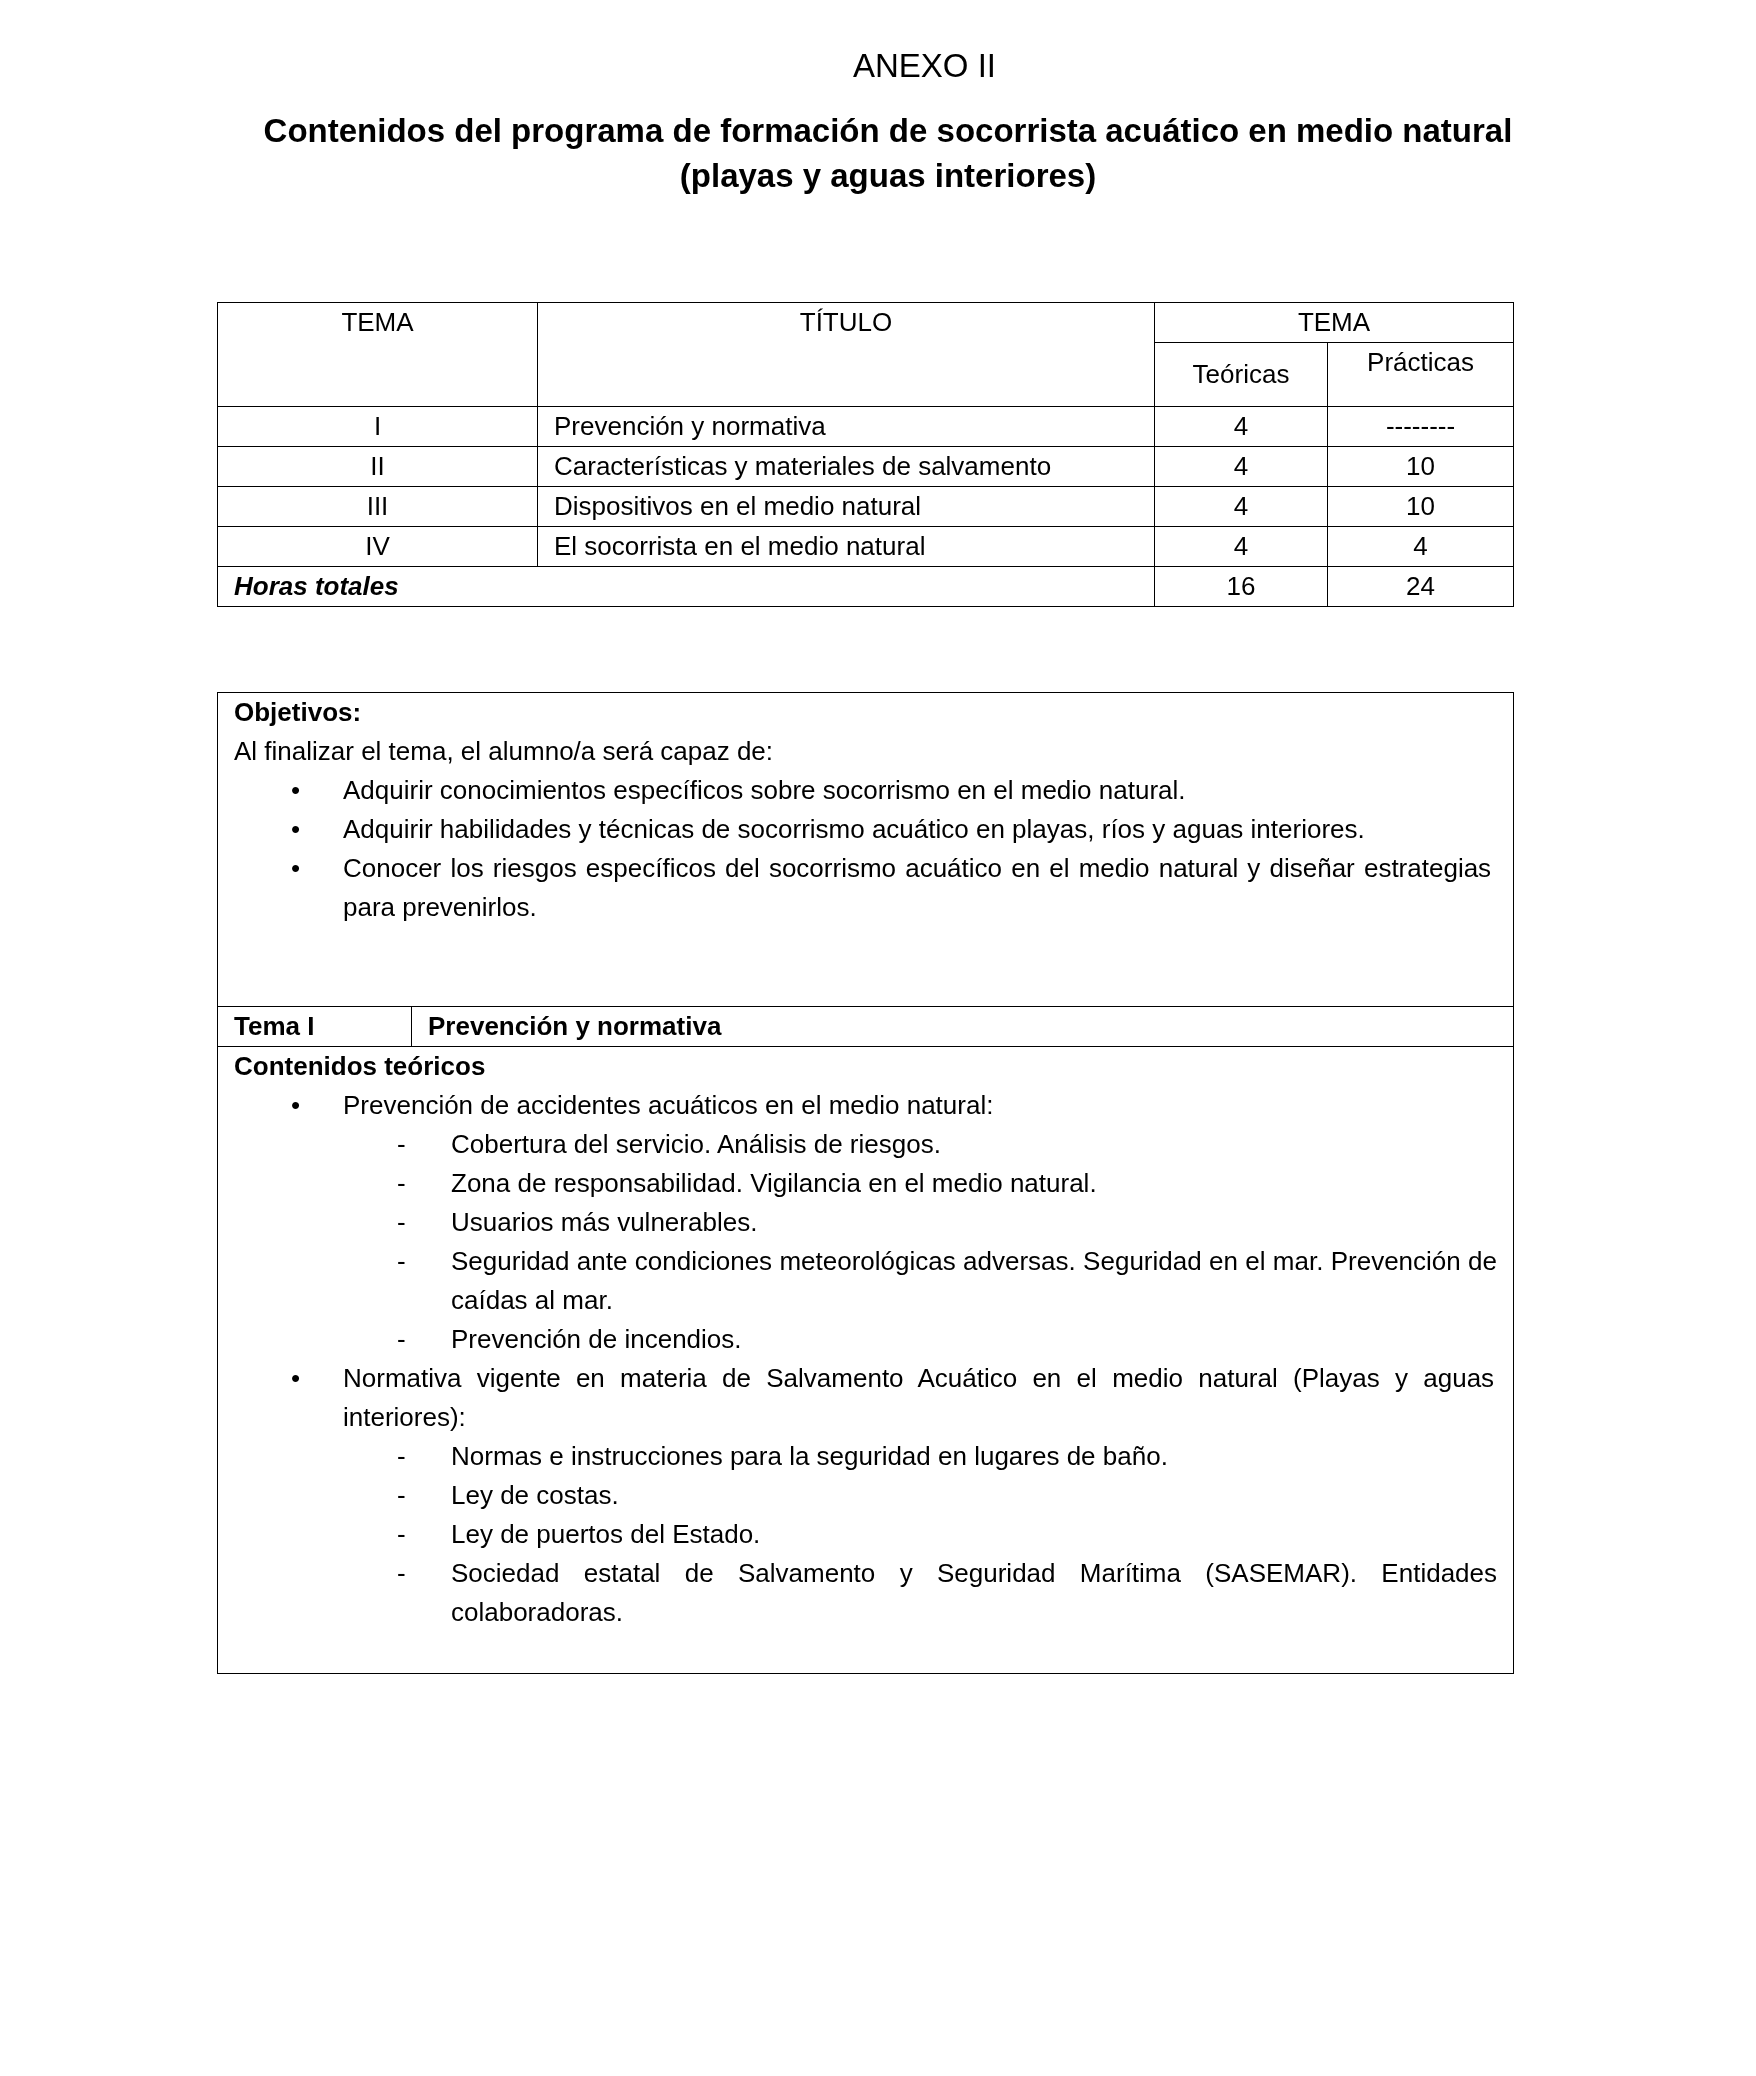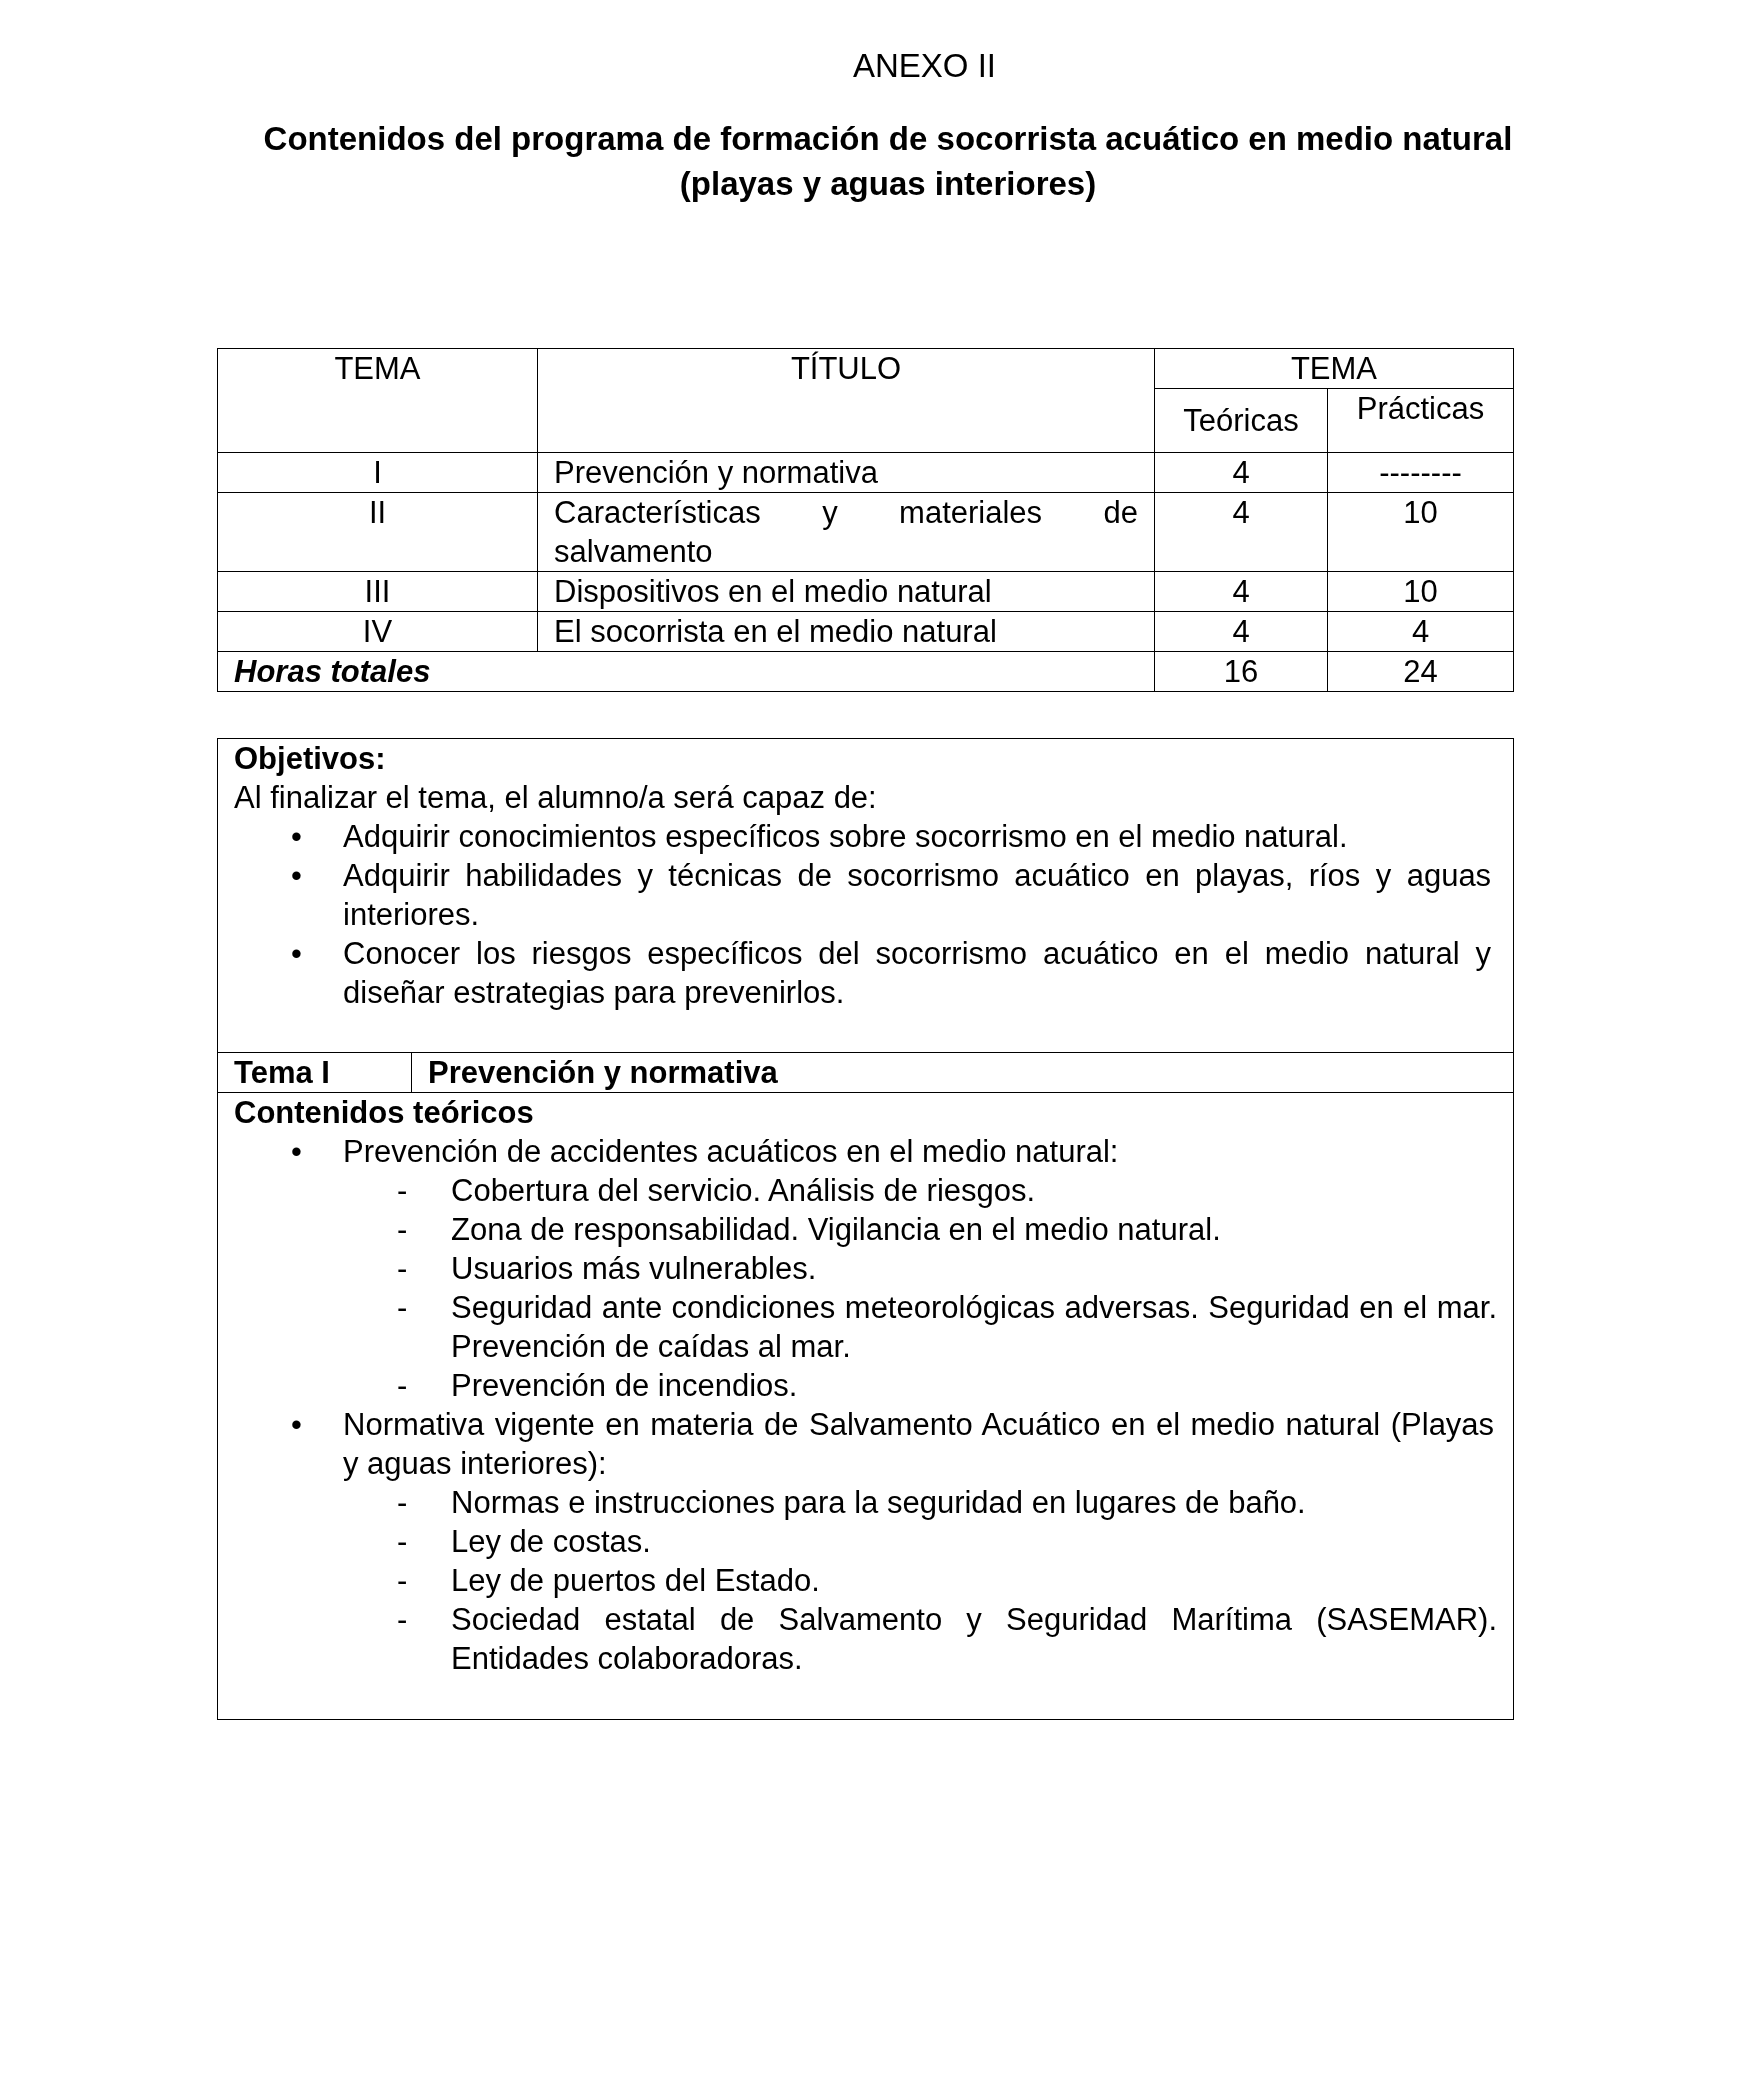--- a/index.html
+++ b/index.html
@@ -1,22 +1,22 @@
 <!DOCTYPE html>
 <html style="font-size:11.6px"><head>
 <meta charset="utf-8">
 <style>
   html, body { margin: 0; padding: 0; background: #ffffff; }
   body { width: 1756px; height: 2077px; position: relative; overflow: hidden;
          font-family: "Liberation Sans", sans-serif; color: #000; }
   .abs { position: absolute; }
   .annex { top: 45px; left: 0; width: 1849px; text-align: center; font-size: 33px; line-height: 41px; }
-  .heading { top: 116px; left: 240px; width: 1296px; text-align: center; font-size: 33px; font-weight: bold; line-height: 45px; }
+  .heading { top: 108px; left: 240px; width: 1296px; text-align: center; font-size: 33px; font-weight: bold; line-height: 45px; }
 
-  table { border-collapse: collapse; position: absolute; font-size: 31px; line-height: 39px; margin-top: 46px; }
+  table { border-collapse: collapse; position: absolute; font-size: 26px; line-height: 39px; }
   td { border: 1.8px solid #000; padding: 0 16px; vertical-align: top; }
 
   #summary { left: 217px; top: 302px; width: 1296px; table-layout: fixed; }
   #summary td { height: 38px; }
   #summary .c { text-align: center; }
   #summary .just { text-align: justify; text-align-last: left; }
   #summary .bold { font-weight: bold; font-style: italic; }
 
   #tema { left: 217px; top: 692px; width: 1296px; table-layout: fixed; }
   #tema .b { font-weight: bold; }

